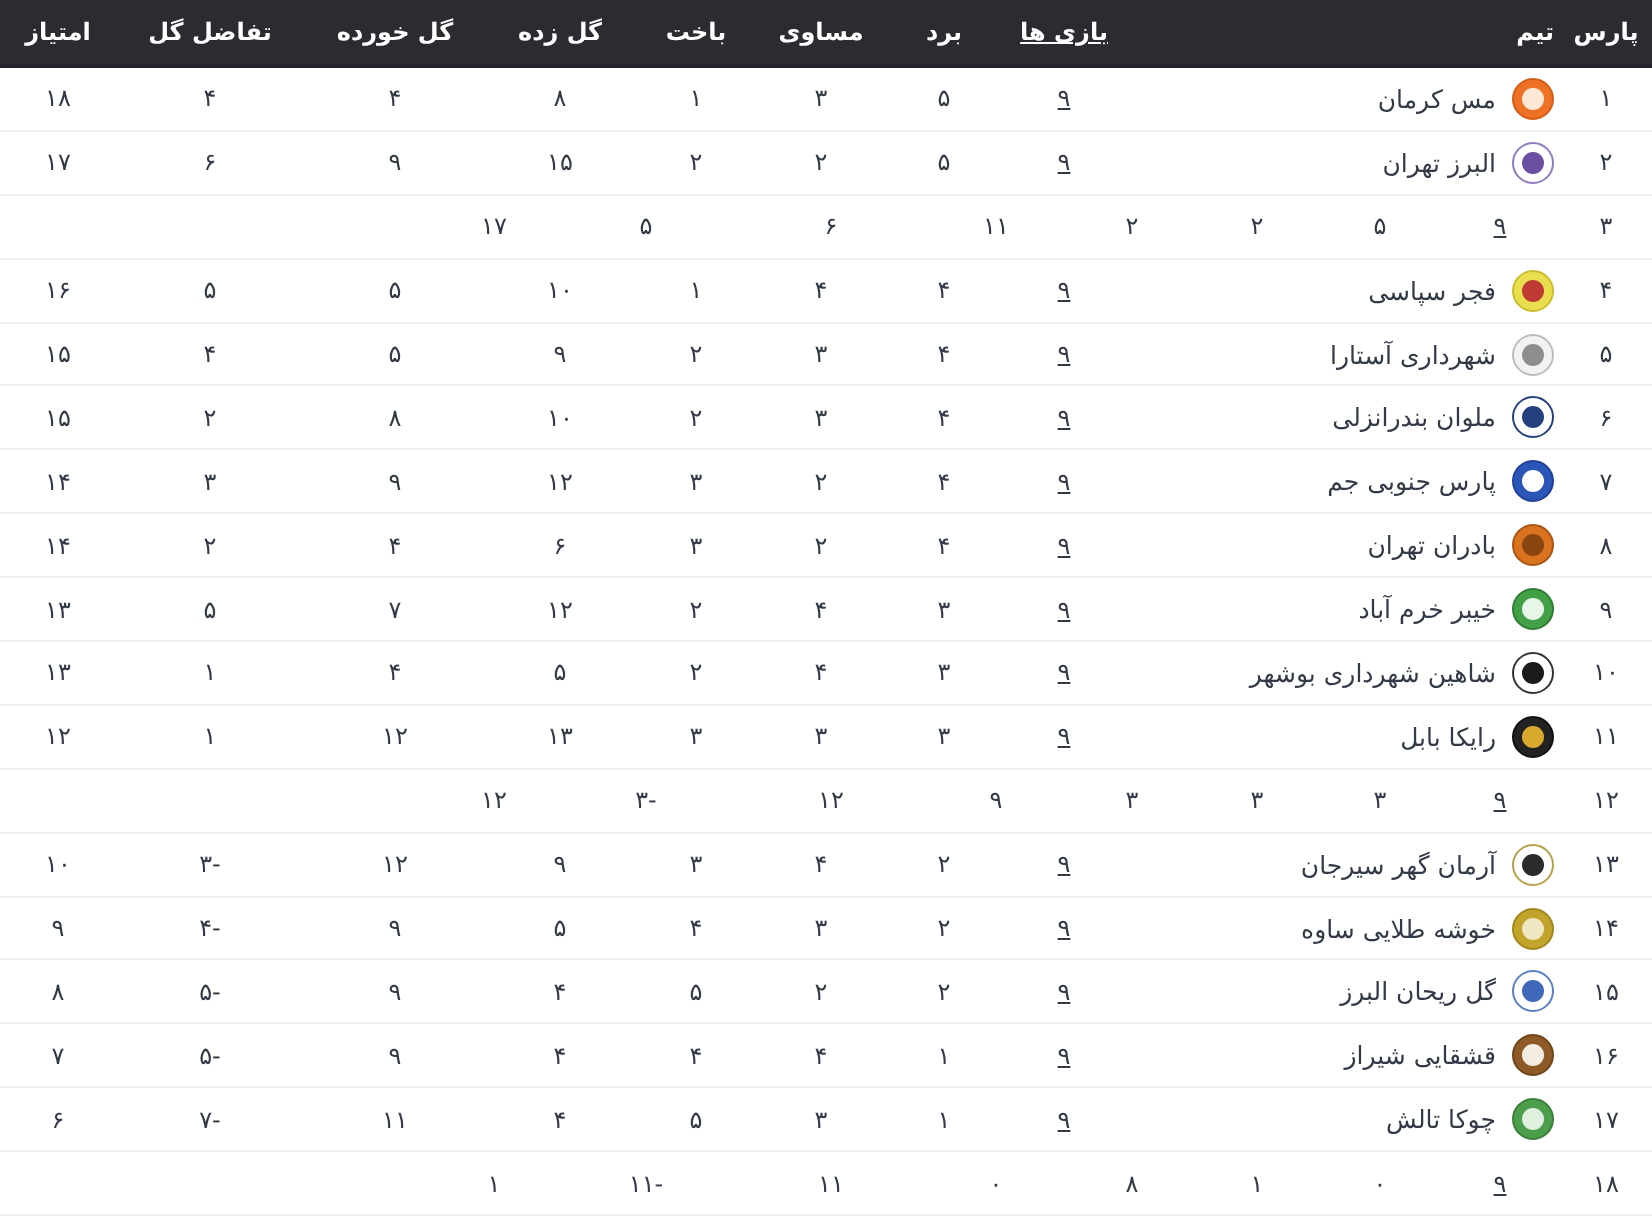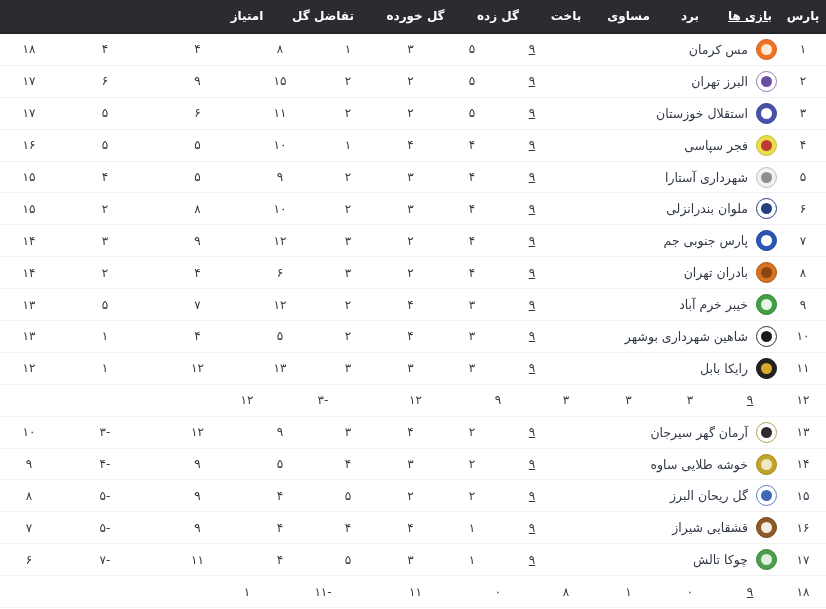--- a/index.html
+++ b/index.html
@@ -46,20 +46,21 @@
     display:flex;align-items:center;justify-content:center;
   }
   .logo-inner{width:11px;height:11px;border-radius:50%;}
 </style>
 </head>
 <body>
 
 <div class="board">
   <div class="thead">
       <div class="cell hcell col-rank">پارس</div>
+      <div class="cell hcell col-team">تیم</div>
       <div class="cell hcell col-played">بازی ها</div>
       <div class="cell hcell col-won">برد</div>
       <div class="cell hcell col-drawn">مساوی</div>
       <div class="cell hcell col-lost">باخت</div>
       <div class="cell hcell col-gf">گل زده</div>
       <div class="cell hcell col-ga">گل خورده</div>
       <div class="cell hcell col-gd">تفاضل گل</div>
       <div class="cell hcell col-points">امتیاز</div>
     </div>
   <div class="tbody">
@@ -92,26 +93,20 @@
         <div class="cell col-won num">۵</div>
         <div class="cell col-drawn num">۲</div>
         <div class="cell col-lost num">۲</div>
         <div class="cell col-gf num">۱۵</div>
         <div class="cell col-ga num">۹</div>
         <div class="cell col-gd num">۶</div>
         <div class="cell col-points num">۱۷</div>
       </div>
       <div class="row">
         <div class="cell col-rank rank">۳</div>
-        <div class="cell col-team">
-          <span class="logo" style="background: rgb(74, 81, 168); border-color: rgb(58, 64, 144);">
-            <span class="logo-inner" style="background: rgb(255, 255, 255);"></span>
-          </span>
-          <span class="team-name">استقلال خوزستان</span>
-        </div>
         <div class="cell col-played num">۹</div>
         <div class="cell col-won num">۵</div>
         <div class="cell col-drawn num">۲</div>
         <div class="cell col-lost num">۲</div>
         <div class="cell col-gf num">۱۱</div>
         <div class="cell col-ga num">۶</div>
         <div class="cell col-gd num">۵</div>
         <div class="cell col-points num">۱۷</div>
       </div>
       <div class="row">

